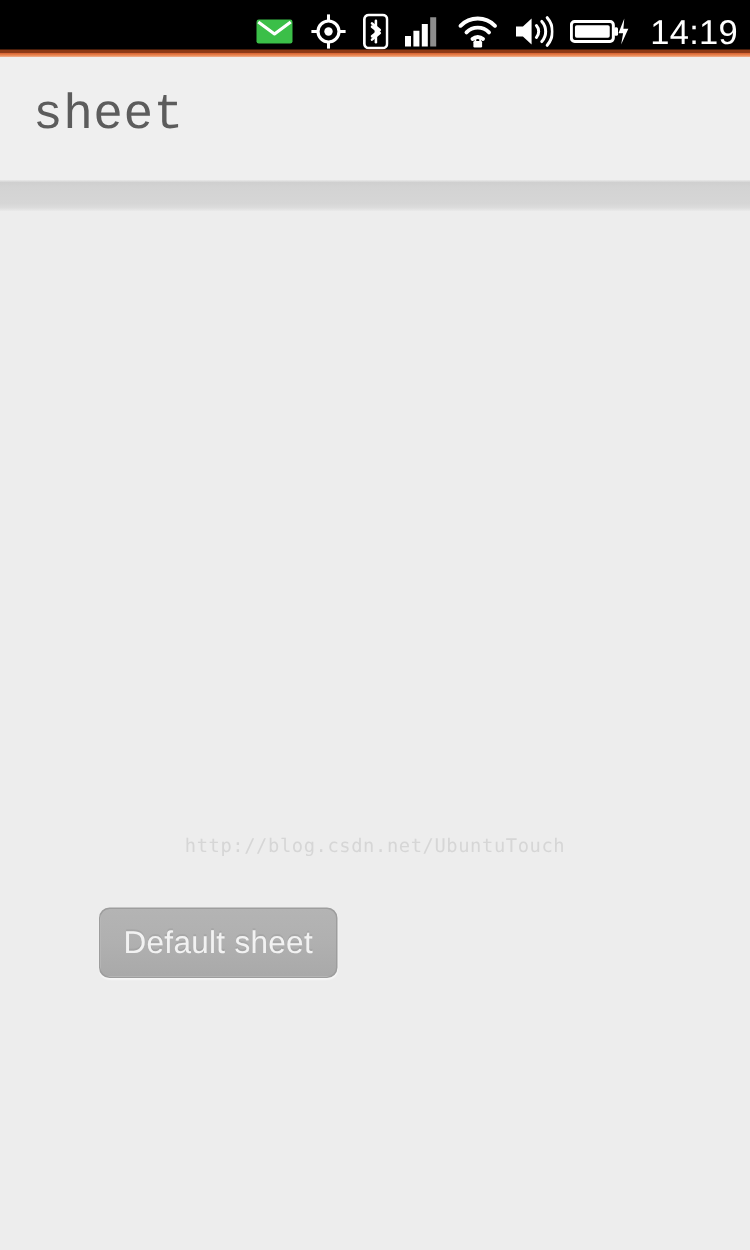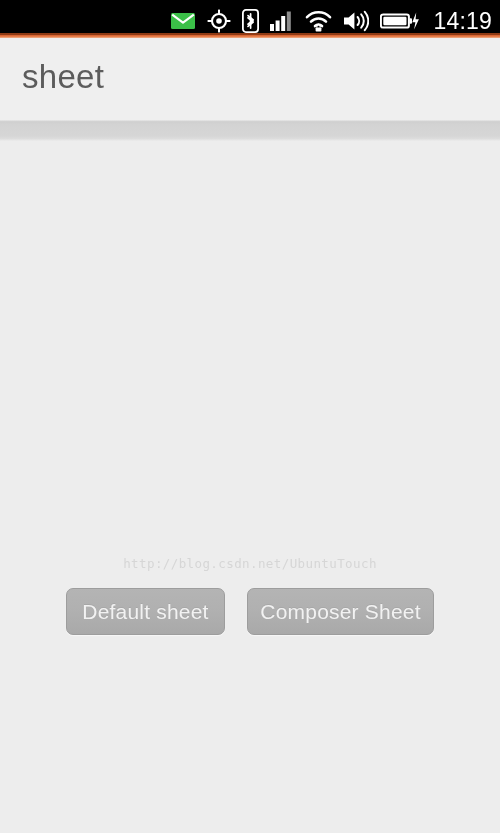--- a/index.html
+++ b/index.html
@@ -65,20 +65,21 @@
     background: linear-gradient(to bottom, #d35a2a 0%, #e8854f 60%, #f1b294 100%);
   }
 
   
   #header {
     position: absolute;
     top: 38px; left: 0;
     width: 500px;
     height: 82px;
     background: #efefef;
+    font-family: Liberation Mono, monospace;
   }
   #page-title {
     position: absolute;
     left: 22px;
     top: 22px;
     font-size: 33px;
     font-weight: 300;
     color: #5c5c5c;
     letter-spacing: 0.3px;
     line-height: 1;
@@ -117,21 +118,21 @@
     text-align: center;
     font-family: "DejaVu Sans Mono", monospace;
     font-size: 12.5px;
     color: #d6d6d6;
     letter-spacing: 0.4px;
     white-space: nowrap;
   }
 
   #button-row {
     position: absolute;
-    top: 447px;
+    top: 464px;
     left: 0;
     width: 496px;
     height: 48px;
   }
   .sheet-btn {
     position: absolute;
     top: 0;
     height: 47px;
     box-sizing: border-box;
     border: 1px solid #9d9d9d;
@@ -234,17 +235,16 @@
   </div>
 
   <div id="divider"></div>
 
   <div id="content">
 
     <div id="watermark">http://blog.csdn.net/UbuntuTouch</div>
 
     <div id="button-row">
       <div id="btn-default" class="sheet-btn">Default sheet</div>
-      <div id="btn-composer" class="sheet-btn">Composer Sheet</div>
     </div>
 
   </div>
 </div>
 
 </body></html>

